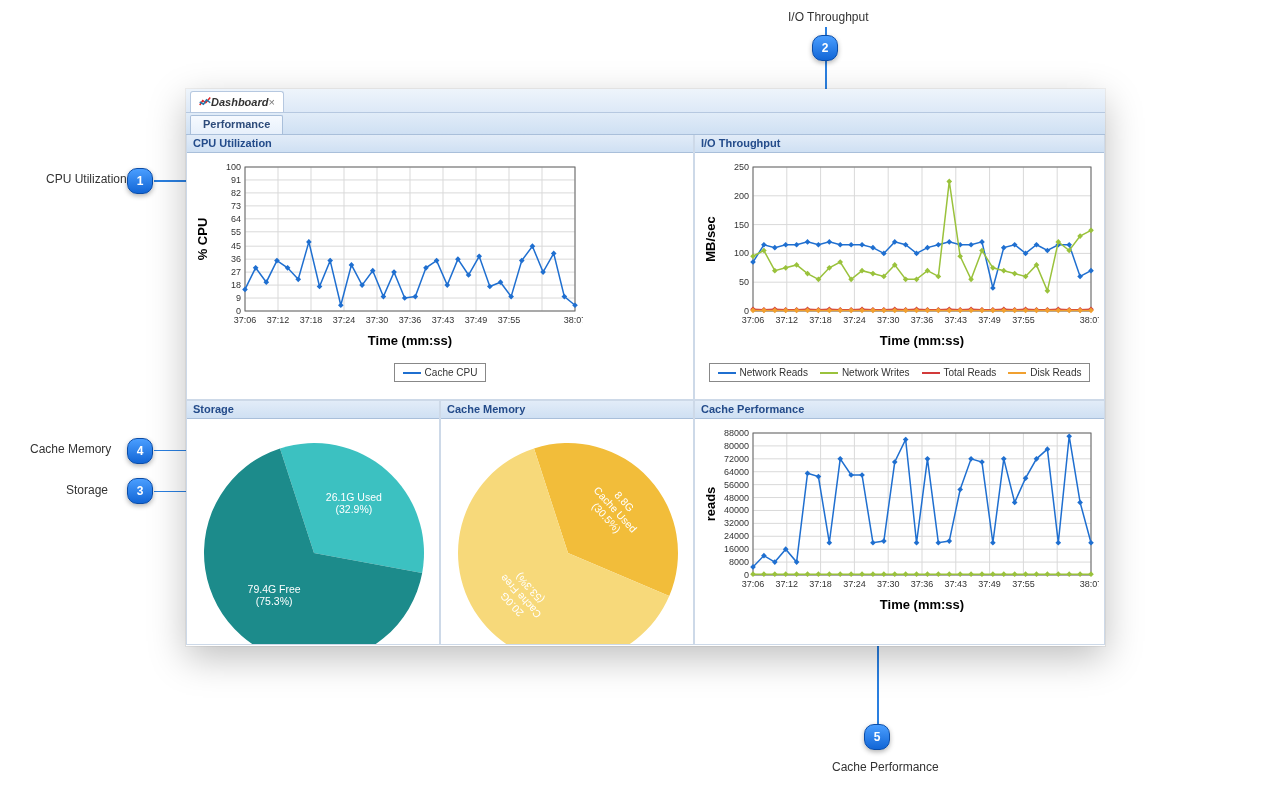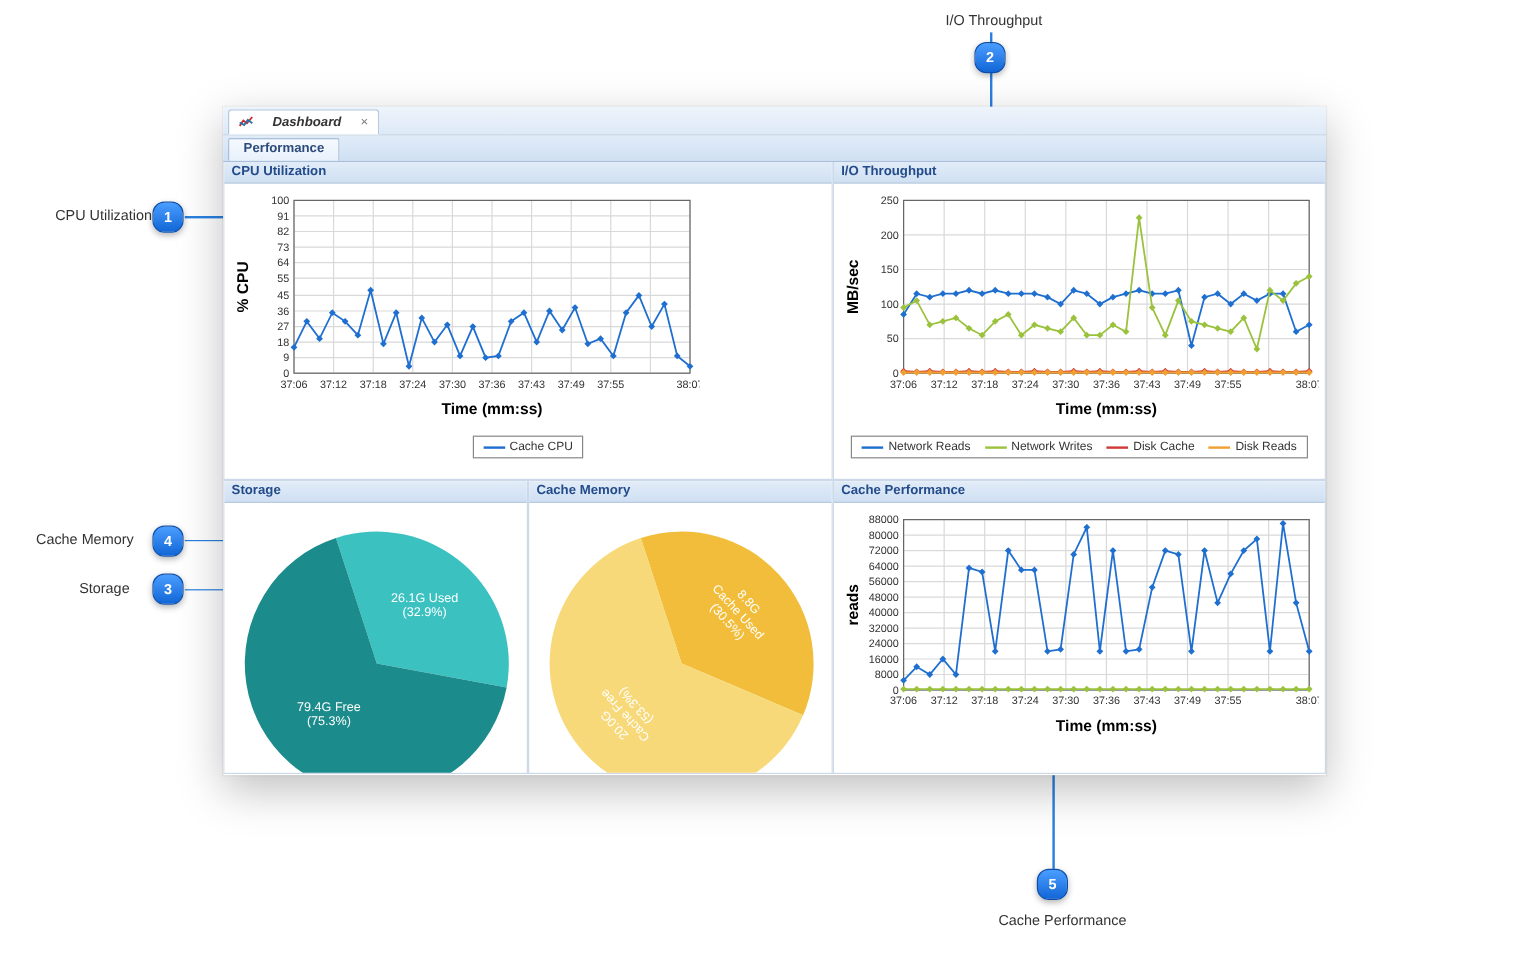--- a/index.html
+++ b/index.html
@@ -21,21 +21,21 @@
     background: #fff;
     box-shadow: 0 12px 35px rgba(0,0,0,.25), 0 0 0 1px rgba(0,0,0,.05);
   }
   .tabbar {
     height: 24px; padding: 2px 4px 0 4px;
     background: linear-gradient(#eef4fb,#dde9f7);
     border-bottom: 1px solid #b6c8e0;
     display: flex;
   }
   .doc-tab {
-    display: flex; align-items: center; gap: 16px;
+    display: flex; align-items: center; gap: 0;
     padding: 2px 8px; background: #fff;
     border: 1px solid #b6c8e0; border-bottom: none;
     border-radius: 3px 3px 0 0; font-style: italic; font-weight: bold; color: #333;
   }
   .doc-tab svg { width: 12px; height: 12px; }
   .doc-close { color: #777; cursor: pointer; font-style: normal; font-weight: normal; }
   .subtab-bar {
     height: 22px; background: linear-gradient(#e1ecf8,#cfe0f3);
     border-bottom: 1px solid #a9bfda; display: flex; padding: 2px 4px 0 4px;
   }
@@ -404,21 +404,21 @@
               <span class="legend-item">
                     <span class="sw" style="background:#1f6fd0;"></span>
                     <span>Network Reads</span>
                   </span>
               <span class="legend-item">
                     <span class="sw" style="background:#9ac23c;"></span>
                     <span>Network Writes</span>
                   </span>
               <span class="legend-item">
                     <span class="sw" style="background:#d23a3a;"></span>
-                    <span>Disk Cache</span>
+                    <span>Total Reads</span>
                   </span>
               <span class="legend-item">
                     <span class="sw" style="background:#f0a030;"></span>
                     <span>Disk Reads</span>
                   </span>
             </div>
           </div>
         </div>
       </div>
     </div>

